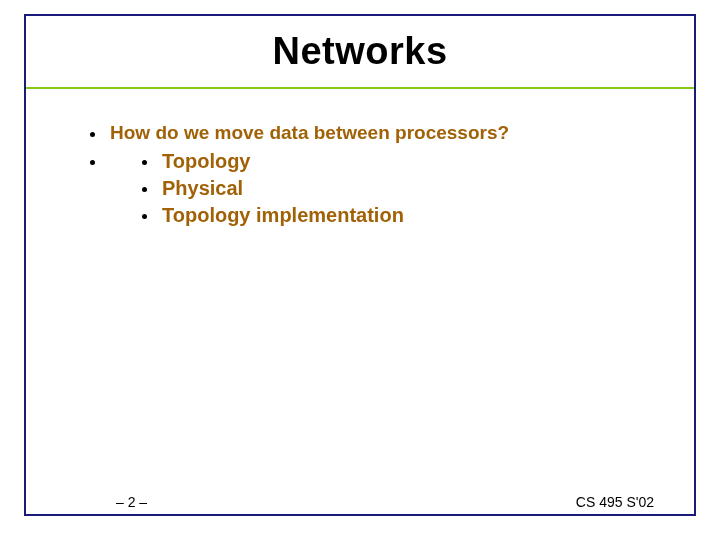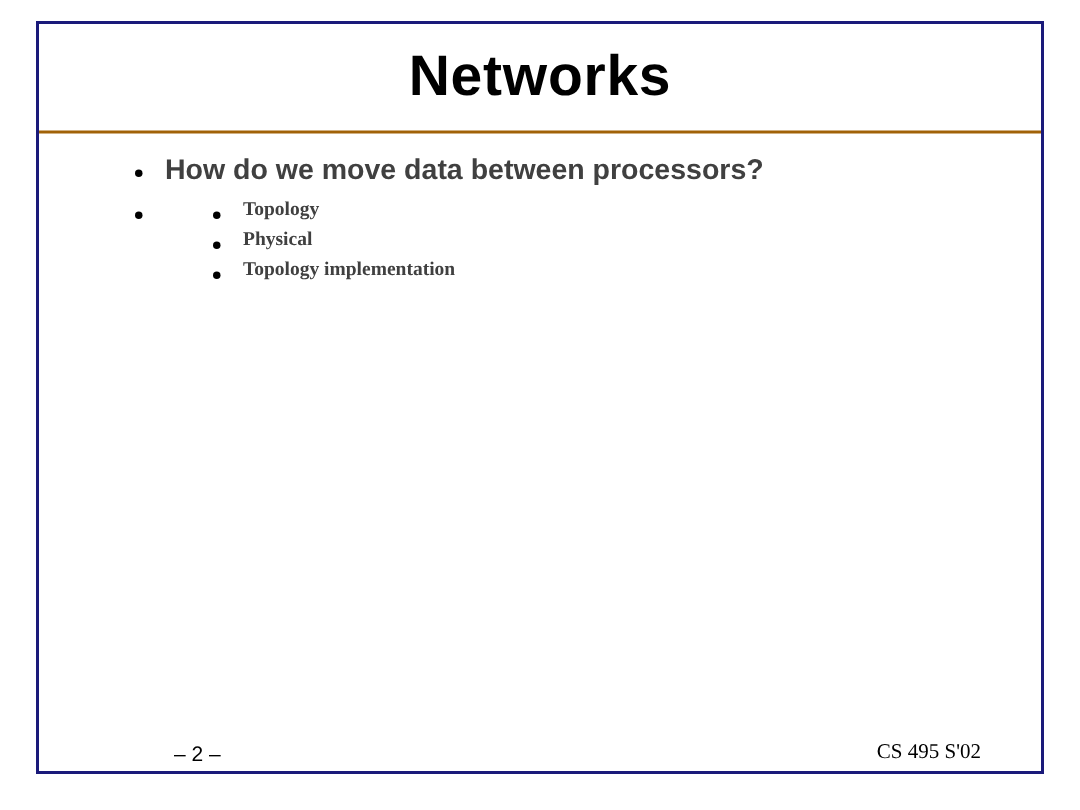--- a/index.html
+++ b/index.html
@@ -12,33 +12,33 @@
   }
   .slide-frame {
     position: absolute;
     top: 14px;
     left: 24px;
     right: 24px;
     bottom: 24px;
     border: 2px solid #1a1a7a;
   }
   .title-box {
-    border-bottom: 2px solid #a16207;
+    border-bottom: 2px solid #84cc16;
     padding: 14px 10px 14px 10px;
     text-align: center;
   }
   .title-text {
     font-size: 38px;
     font-weight: bold;
     color: #000;
     letter-spacing: 0.5px;
   }
   .content {
-    padding: 14px 20px 10px 58px;
-    color: #404040;
+    padding: 33px 20px 10px 58px;
+    color: #a16207;
   }
   .top-list {
     list-style: none;
   }
   .top-item {
     position: relative;
     padding-left: 26px;
     margin-bottom: 6px;
     font-size: 19px;
     font-weight: bold;
@@ -55,23 +55,22 @@
   }
   .sub-list {
     list-style: none;
     margin-top: 4px;
     margin-left: 26px;
   }
   .sub-item {
     position: relative;
     padding-left: 26px;
     margin-bottom: 4px;
-    font-size: 13px;
+    font-size: 20px;
     font-weight: bold;
-    font-family: Liberation Serif, serif;
   }
   .sub-item::before {
     content: "";
     position: absolute;
     left: 6px;
     top: 10px;
     width: 5px;
     height: 5px;
     background: #000;
     border-radius: 50%;
@@ -82,21 +81,20 @@
     left: 90px;
     font-size: 14px;
     color: #000;
   }
   .footer-right {
     position: absolute;
     bottom: 4px;
     right: 40px;
     font-size: 14px;
     color: #000;
-    font-family: Liberation Serif, serif;
   }
 </style>
 </head>
 <body>
 
 <div class="slide-frame">
   <div class="title-box">
     <div class="title-text">Networks</div>
   </div>
 

